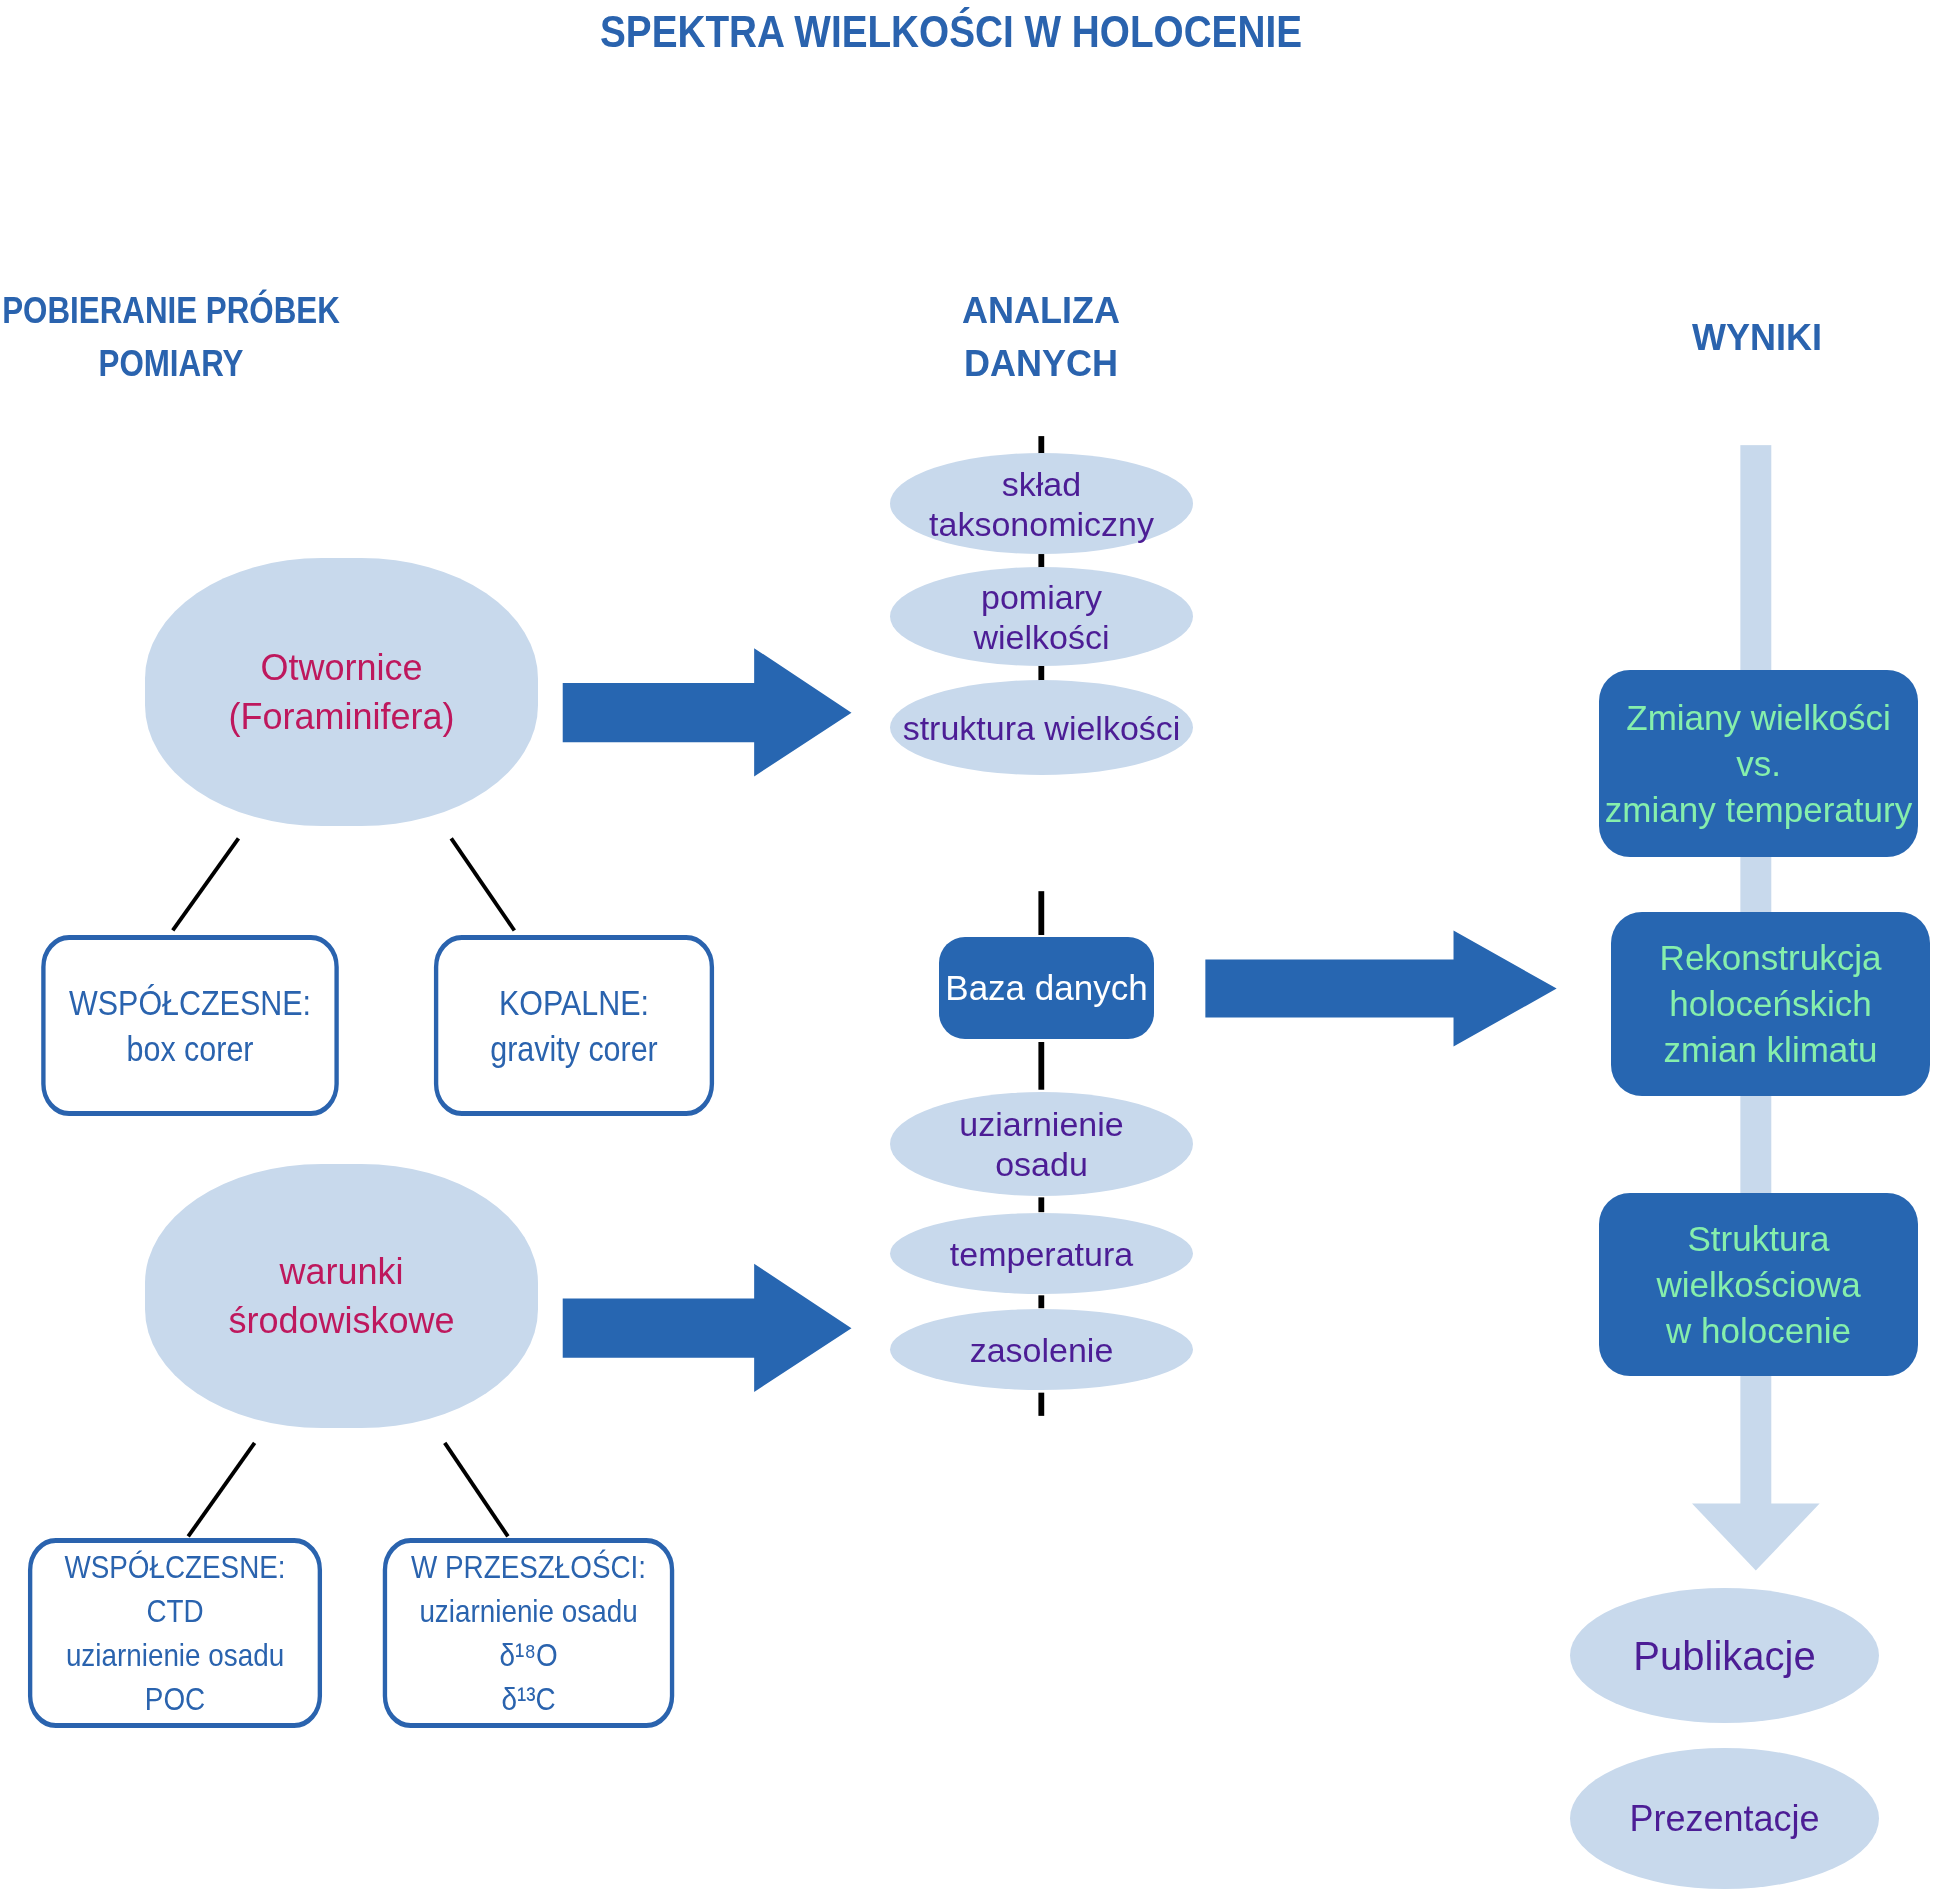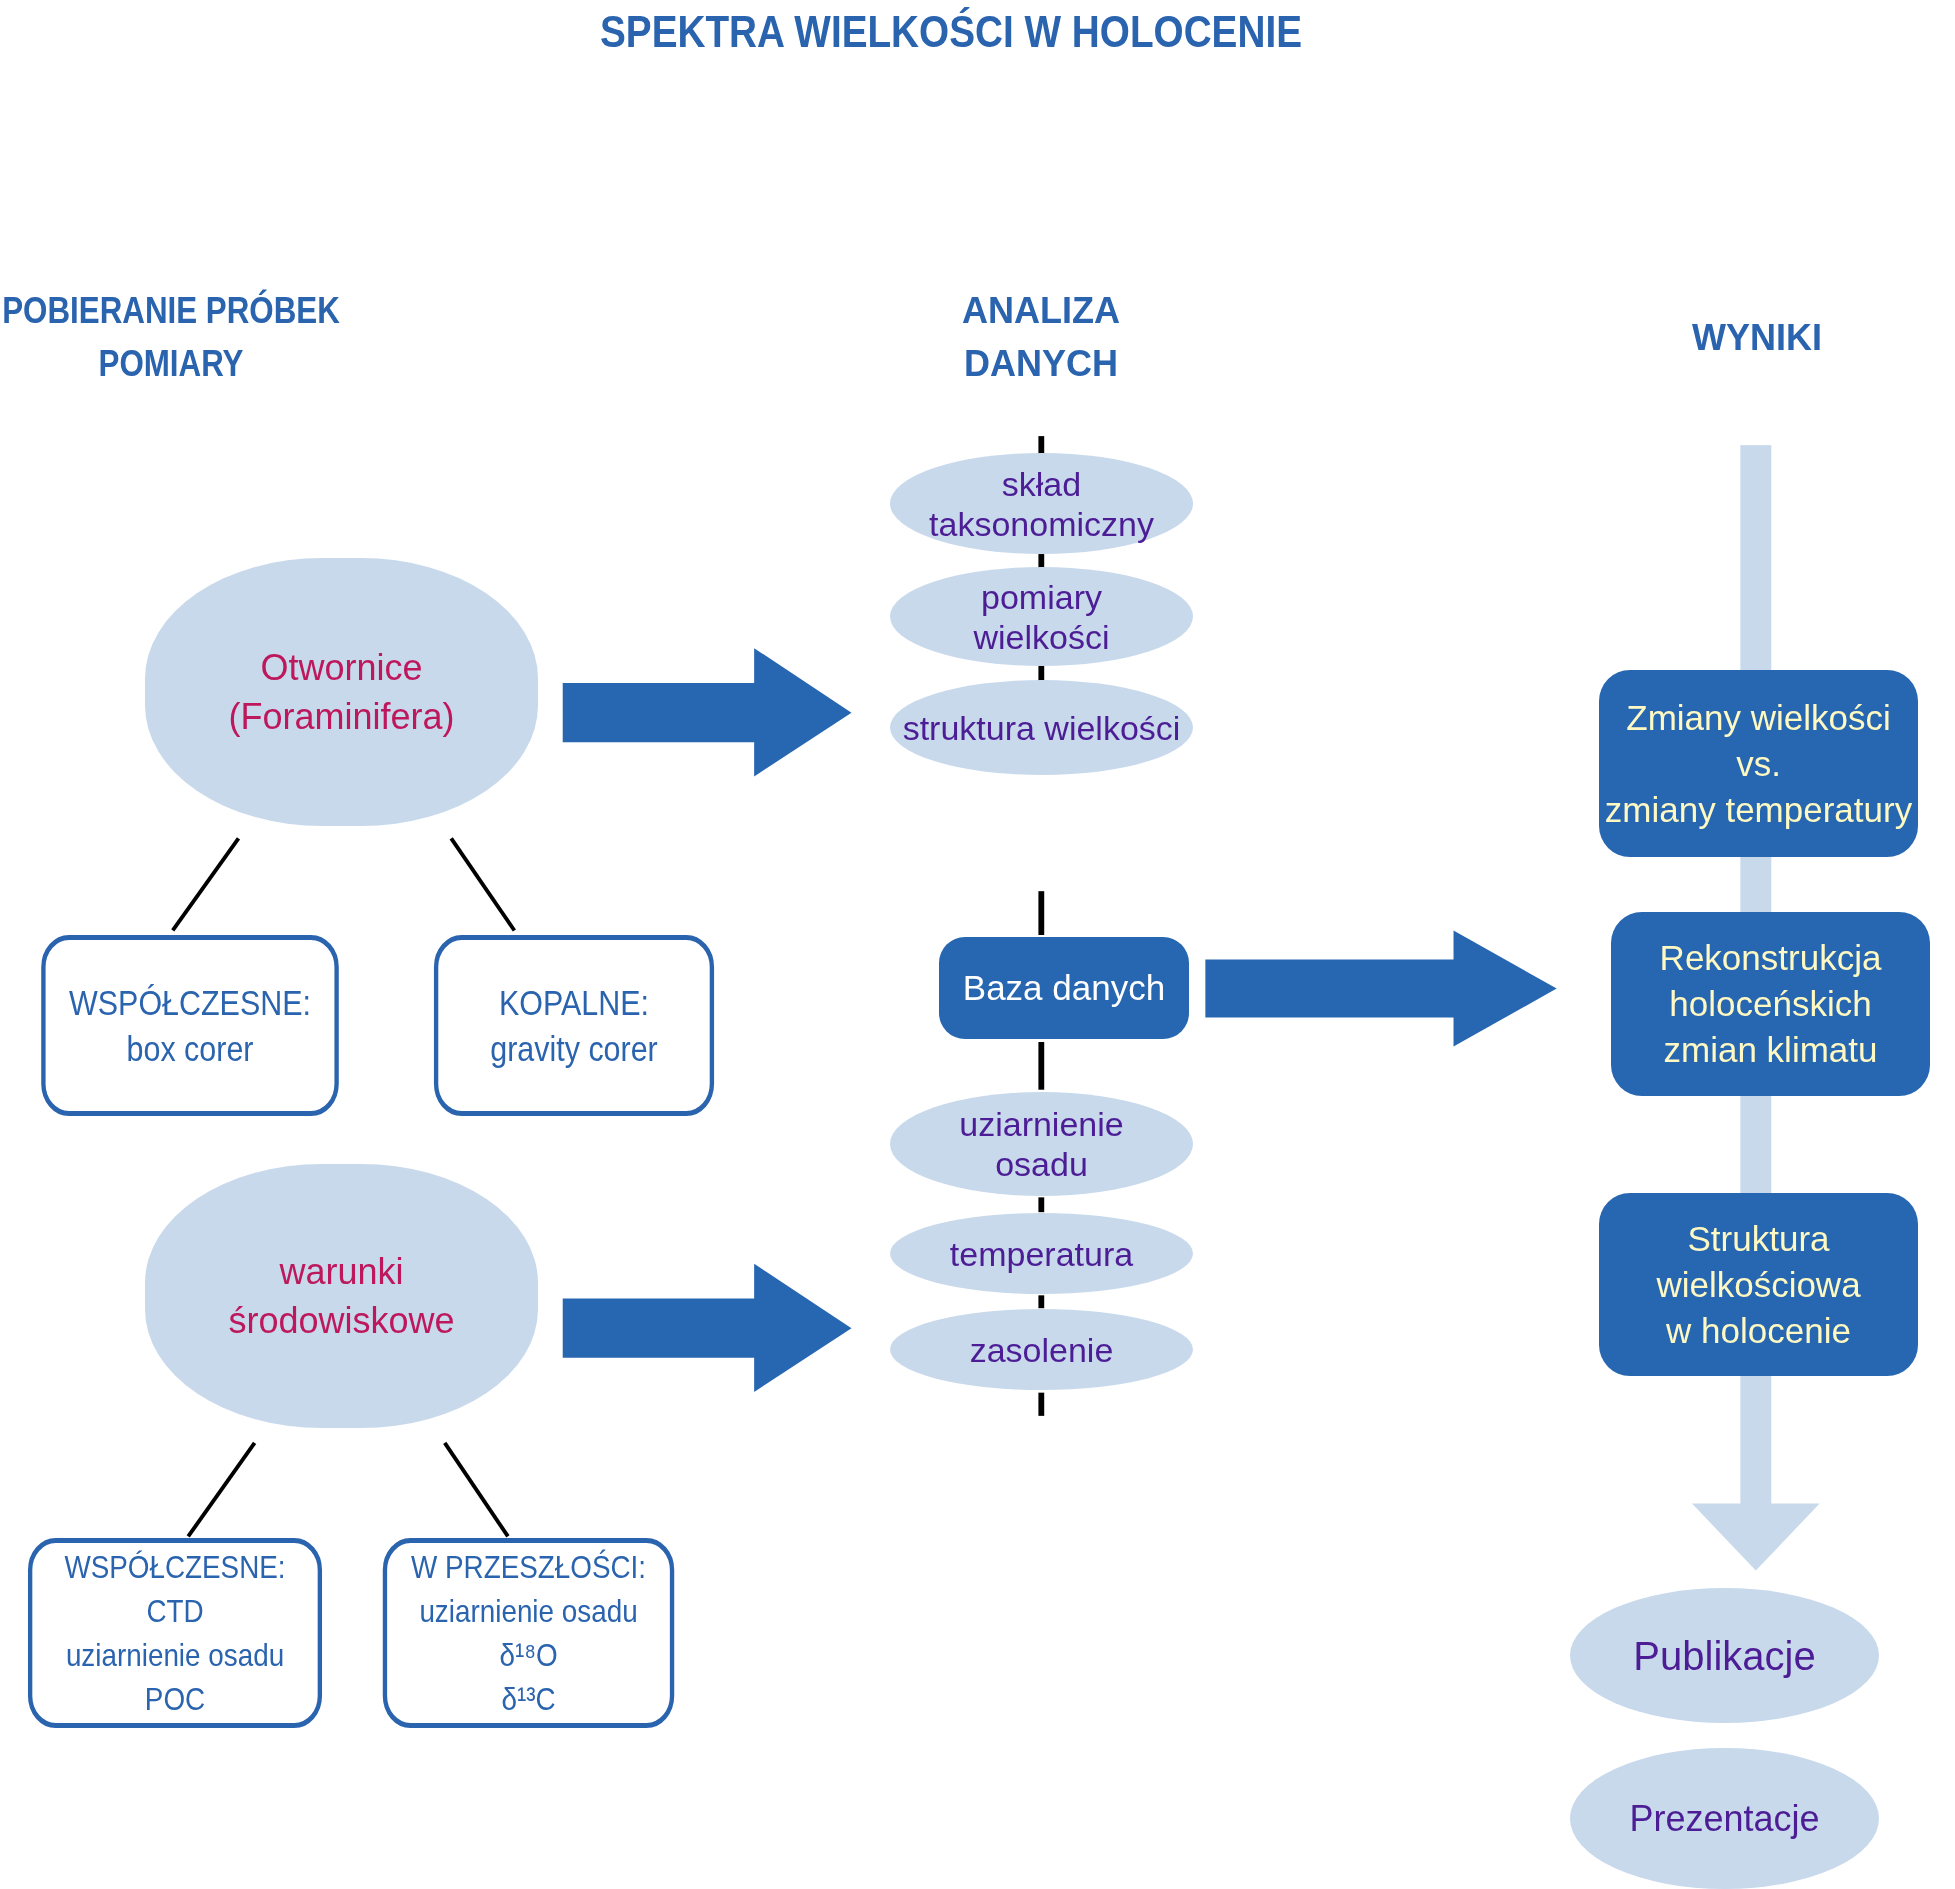--- a/index.html
+++ b/index.html
@@ -37,21 +37,21 @@
     display:flex;flex-direction:column;align-items:center;justify-content:center;
     text-align:center;white-space:nowrap;
   }
   .blob{background:var(--light);border-radius:45%;color:#be185d;font-size:36px;line-height:49px;}
   .mid-ellipse{background:var(--light);border-radius:50%;color:#4c1d95;font-size:34px;line-height:40px;}
   .outline-box{
     background:#fff;border:5.8px solid var(--accent);border-radius:32px;
     color:var(--accent);font-size:35px;line-height:46px;box-sizing:border-box;
   }
   .outline-box.small{font-size:32px;line-height:44px;}
-  .dark-box{background:var(--dark);border-radius:31px;color:#fef9c3;font-size:35px;line-height:46px;}
+  .dark-box{background:var(--dark);border-radius:31px;color:#86efac;font-size:35px;line-height:46px;}
   .baza{background:var(--dark);border-radius:26px;color:#fff;font-size:35px;}
 </style>
 </head>
 <body>
 
 <div class="canvas">
 
   <svg class="layer" width="1955" height="1890" viewBox="0 0 3033 2931">
 
     <rect x="2700" y="690" width="48" height="1645" fill="#C8D9EC"></rect>
@@ -138,21 +138,21 @@
 
   <div class="abs node mid-ellipse" style="left:890px;top:567px;width:303px;height:99px;">
     <span>pomiary</span>
     <span>wielkości</span>
   </div>
 
   <div class="abs node mid-ellipse" style="left:890px;top:680px;width:303px;height:95px;">
     <span>struktura wielkości</span>
   </div>
 
-  <div class="abs node baza" style="left:939px;top:937px;width:250px;height:102px;">
+  <div class="abs node baza" style="left:939px;top:937px;width:215px;height:102px;">
     <span>Baza danych</span>
   </div>
 
   <div class="abs node mid-ellipse" style="left:890px;top:1092px;width:303px;height:104px;">
     <span>uziarnienie</span>
     <span>osadu</span>
   </div>
 
   <div class="abs node mid-ellipse" style="left:890px;top:1213px;width:303px;height:81px;align-items:center;">
     <span>temperatura</span>

